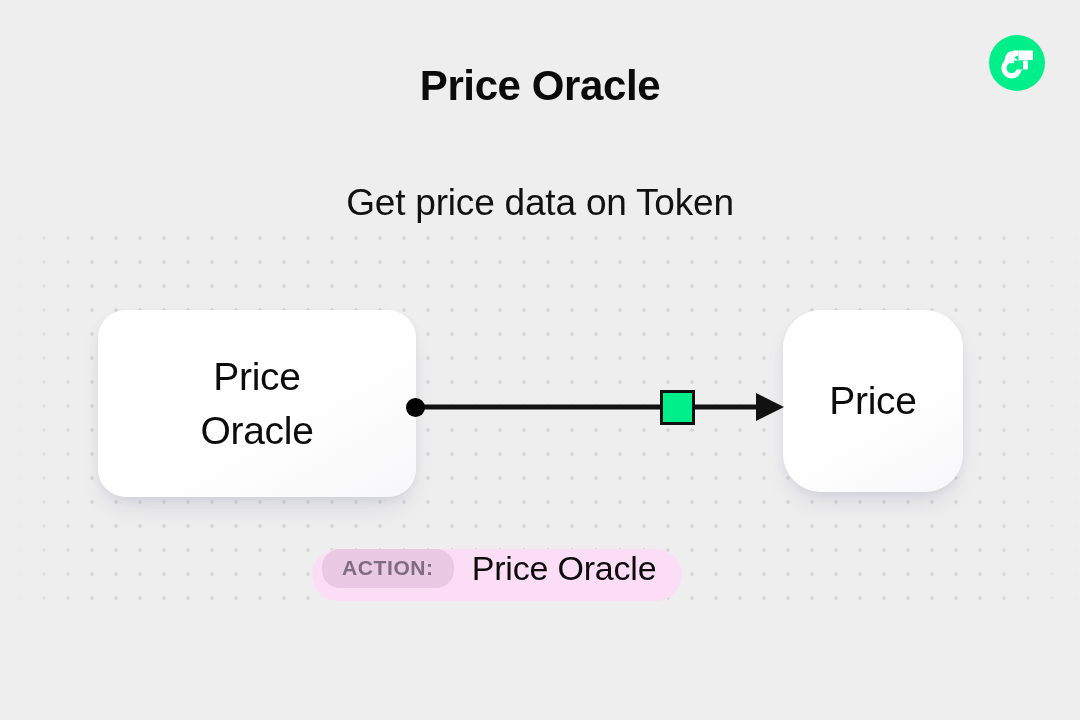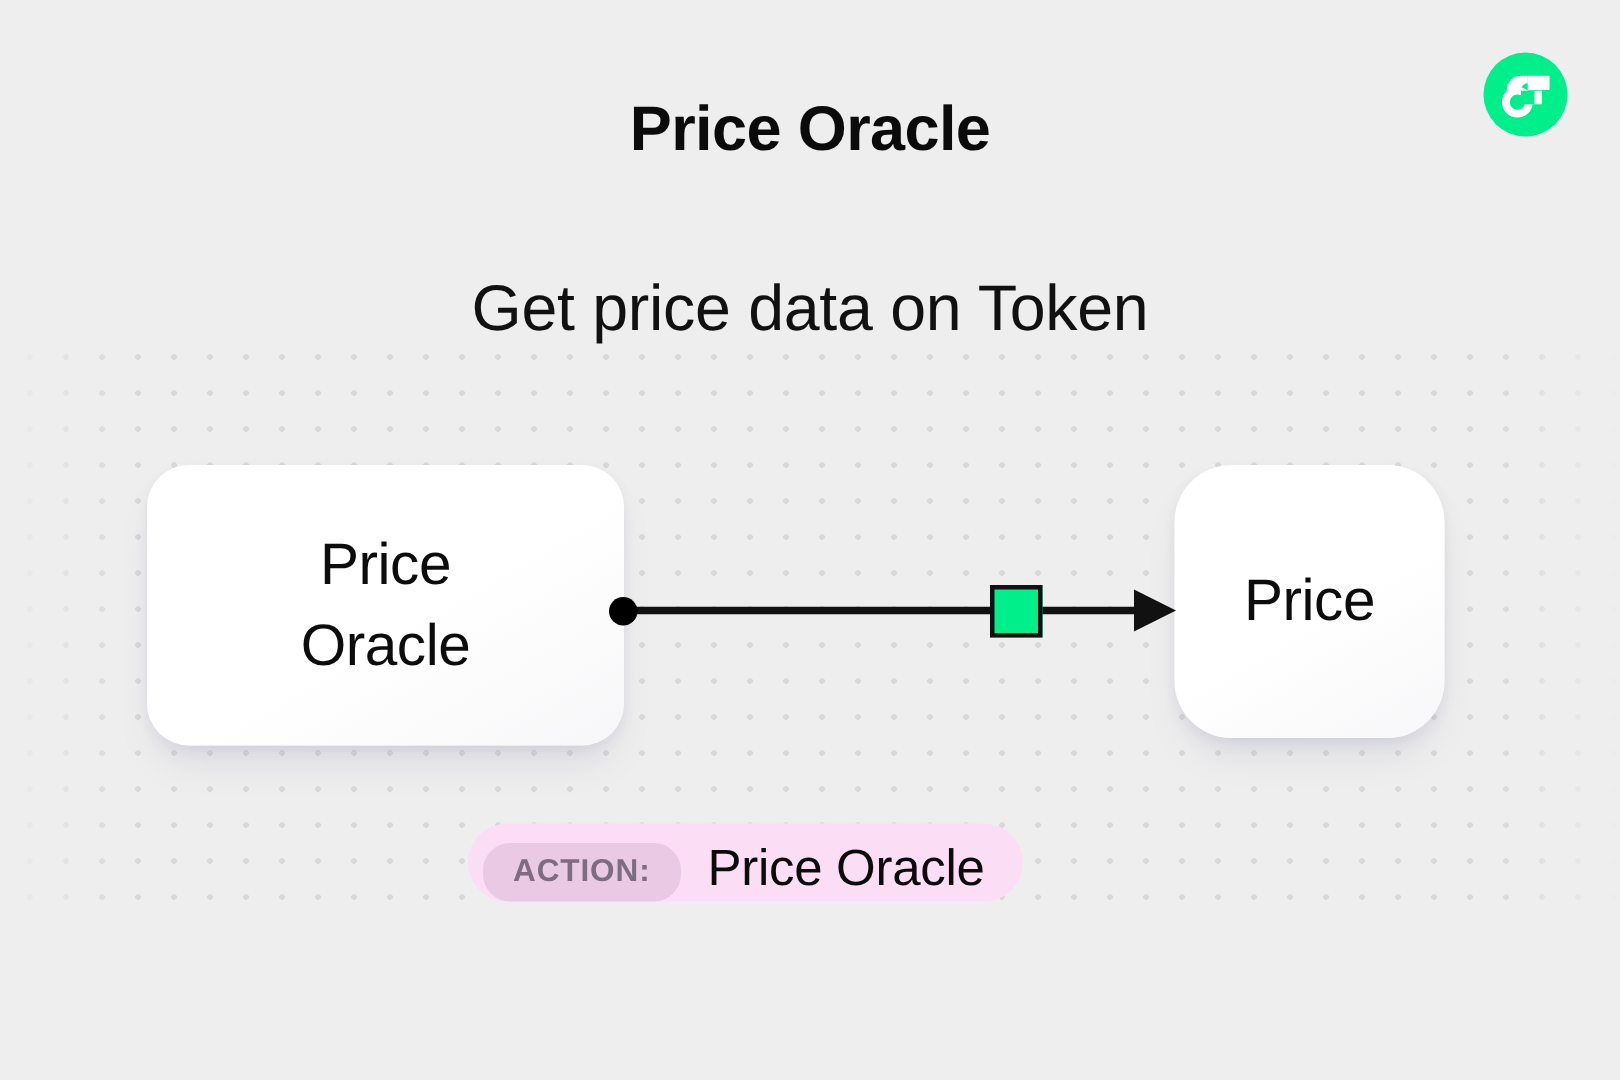--- a/index.html
+++ b/index.html
@@ -54,21 +54,21 @@
     font-weight: 700;
     color: #0b0b0b;
     letter-spacing: -0.4px;
   }
   #subtitle {
     position: absolute;
     left: 0;
     top: 182px;
     width: 1080px;
     text-align: center;
-    font-size: 43px;
+    font-size: 37px;
     font-weight: 400;
     color: #111111;
     letter-spacing: -0.2px;
   }
 
   
   #logo {
     position: absolute;
     left: 989px;
     top: 35px;
@@ -138,21 +138,21 @@
   
   #action-badge {
     position: absolute;
     left: 312px;
     top: 549px;
     height: 52px;
     padding: 0 26px 0 10px;
     border-radius: 26px;
     background: #fbdef5;
     display: flex;
-    align-items: flex-end;
+    align-items: flex-start;
     gap: 18px;
   }
   #action-chip {
     background: #e9c9e3;
     border-radius: 18px;
     padding: 7px 20px 8px 20px;
     font-size: 21px;
     font-weight: 700;
     letter-spacing: 0.6px;
     color: #7d6c83;

